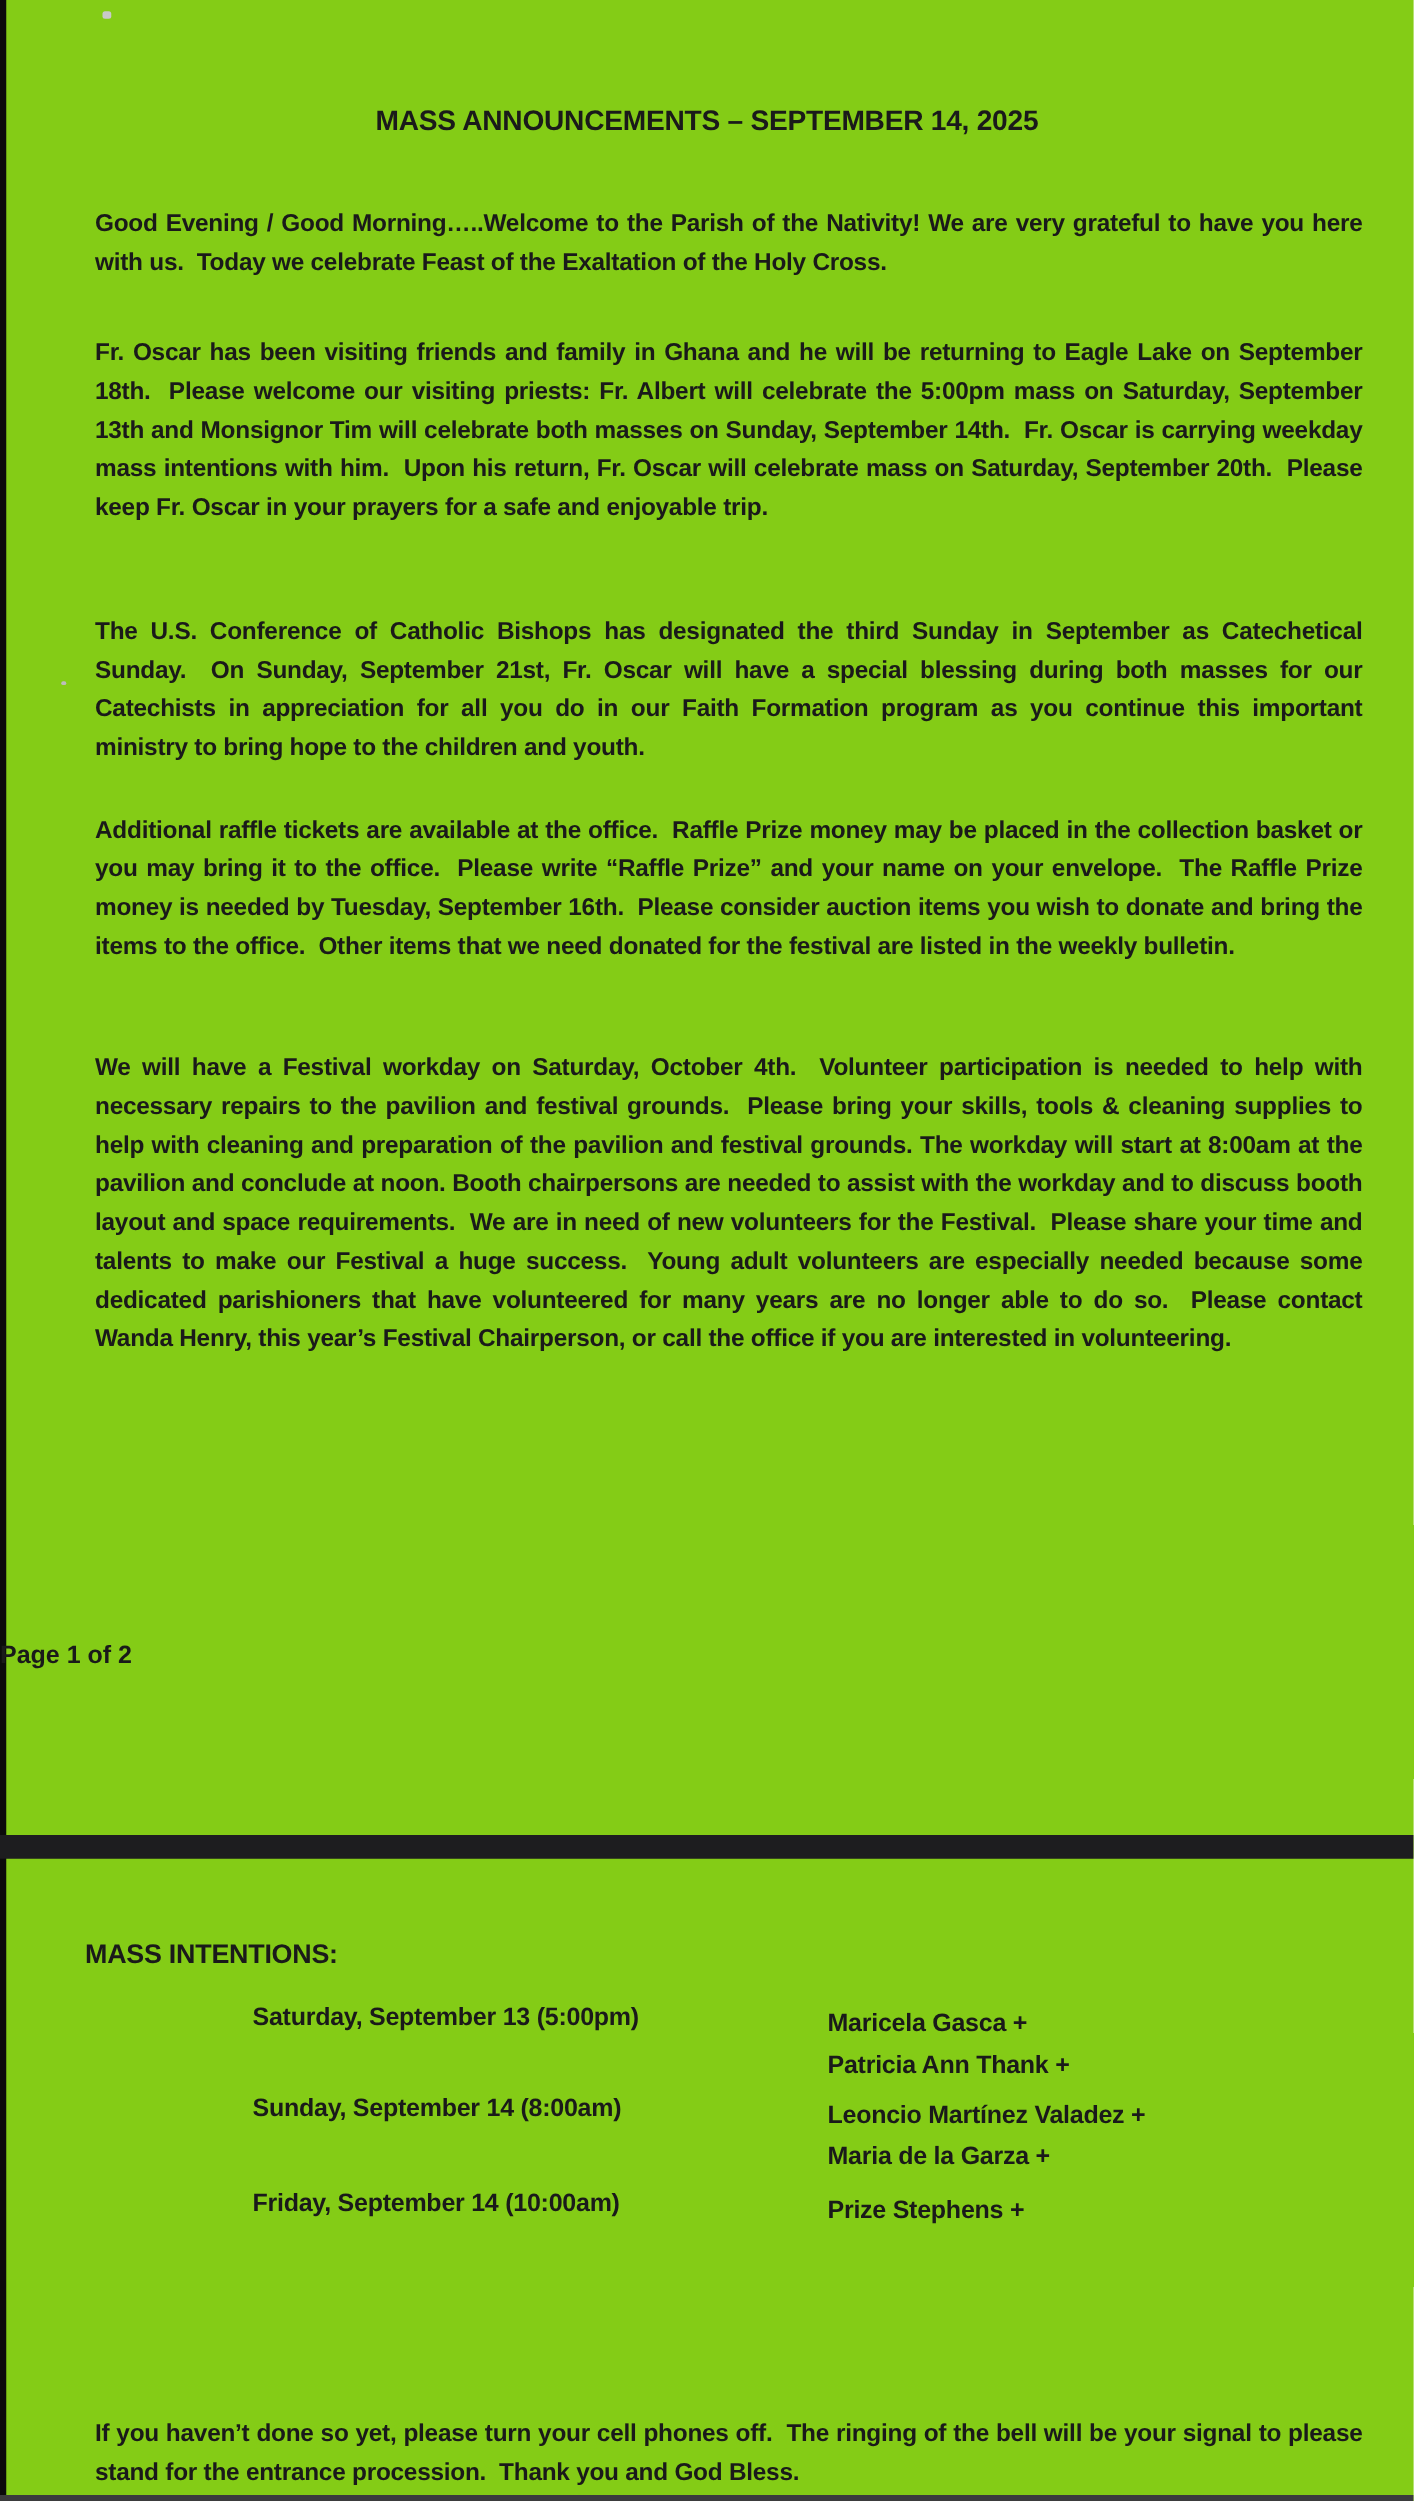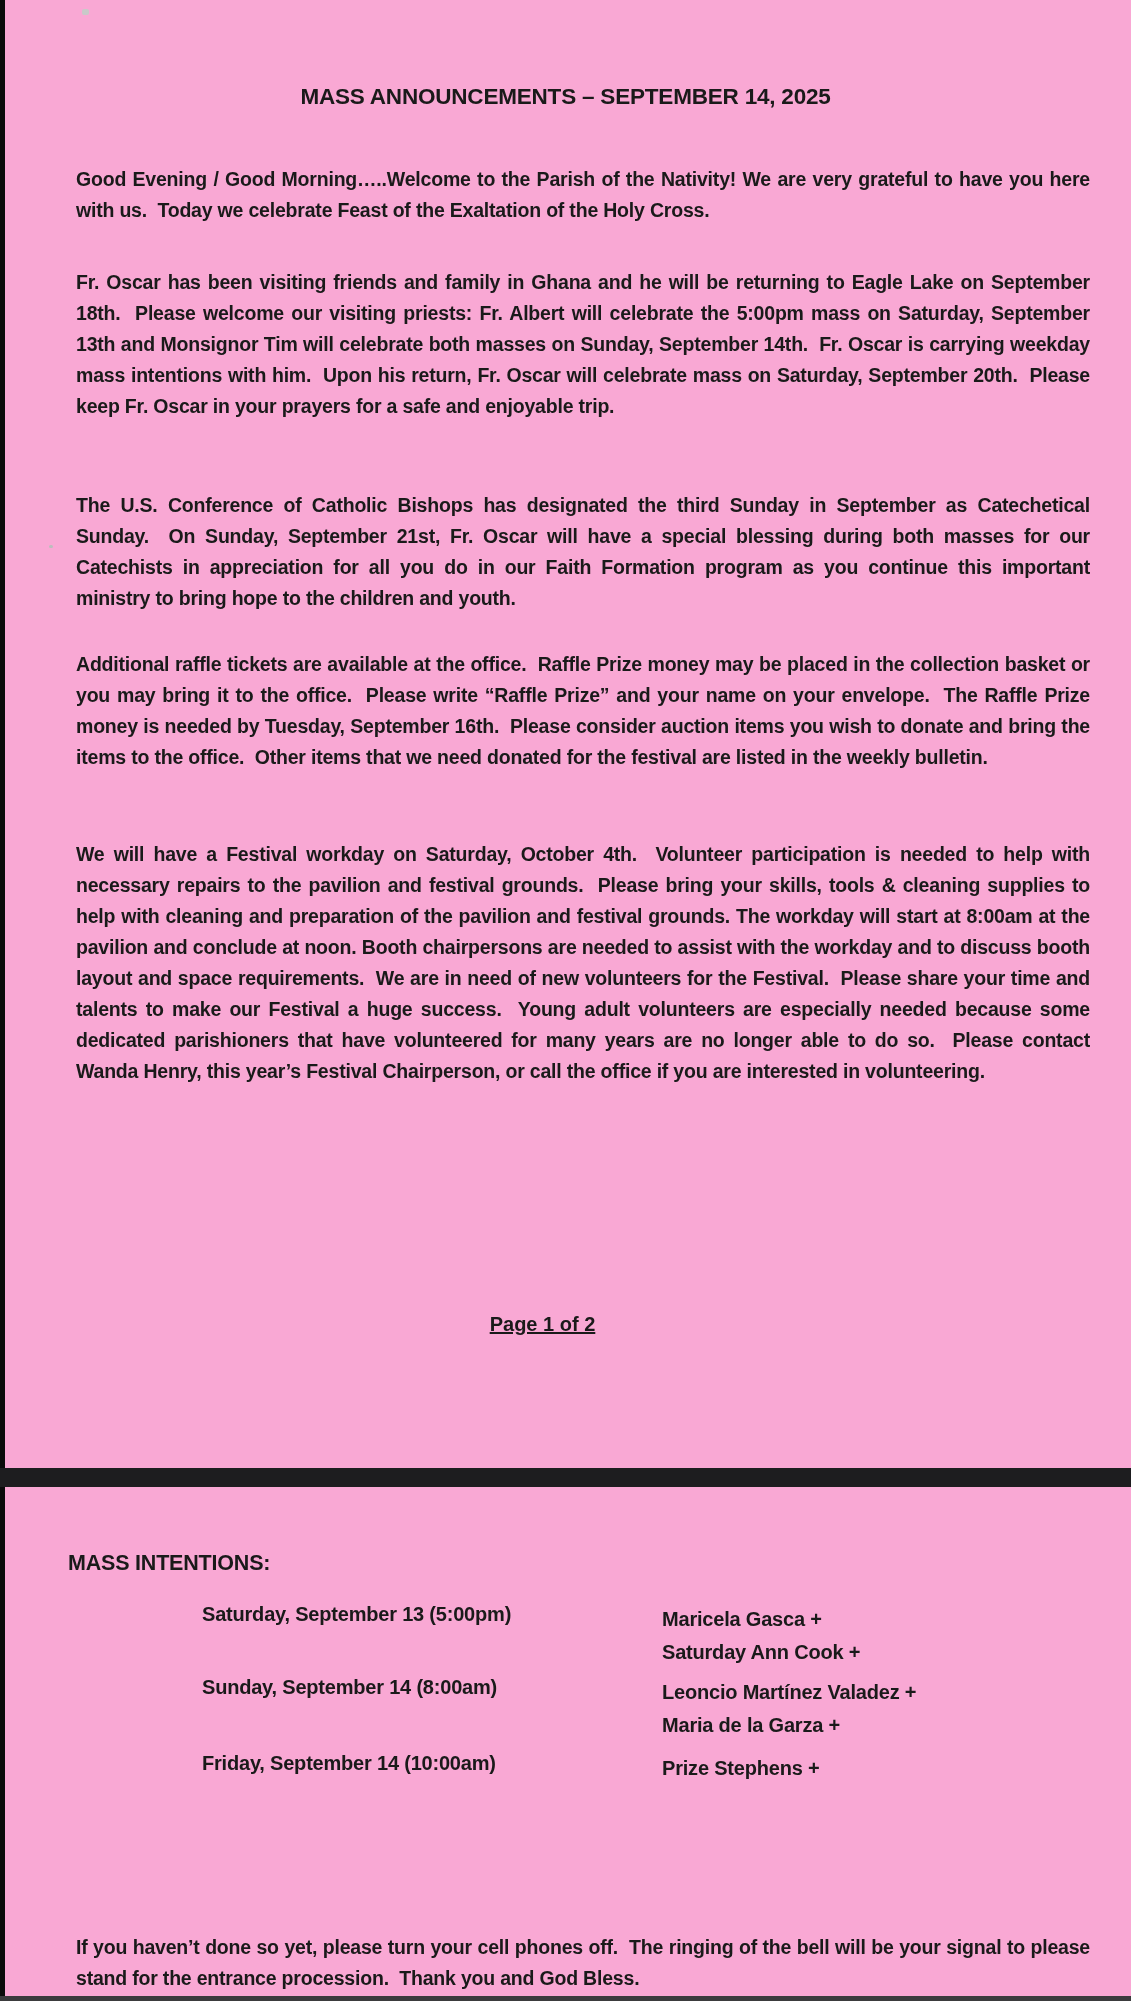--- a/index.html
+++ b/index.html
@@ -1,19 +1,19 @@
 <!DOCTYPE html>
 <html><head>
 <meta charset="utf-8">
 <style>
   html,body { margin:0; padding:0; background:#ffffff; }
   .page {
     position:relative;
     width:1131px; height:2001px;
-    background:#f9a8d4;
+    background:#84cc16;
     font-family:"Liberation Sans", sans-serif;
     font-weight:700;
     color:#1a1a1a;
     overflow:hidden;
   }
   .doc-title {
     position:absolute; top:84px; left:0; width:100%;
     text-align:center; font-size:22.5px; letter-spacing:-0.2px;
   }
   .para {
@@ -22,21 +22,21 @@
     text-align:justify; white-space:pre-wrap;
   }
   .para-1 { top:148px; }
   .para-2 { top:251px; }
   .para-3 { top:474px; }
   .para-4 { top:633px; }
   .para-5 { top:823px; }
   .closing-para { top:1916px; }
   .page-num {
     position:absolute; top:1313px; left:0; width:1085px;
-    text-align:center; font-size:20px;text-decoration:underline;
+    font-size:20px;
   }
   .divider-bar {
     position:absolute; top:1468px; left:0; width:100%; height:19px;
     background:#1d1d1f;
   }
   .mi-heading {
     position:absolute; top:1551px; left:68px; font-size:21.5px; letter-spacing:-0.2px;
   }
   .mi-row { position:absolute; left:0; width:100%; height:0; }
   .mi-row-1 { top:1603px; }
@@ -87,21 +87,21 @@
   <div class="page-num">Page 1 of 2</div>
 
   <div class="divider-bar"></div>
 
   <div class="mi-heading">MASS INTENTIONS:</div>
 
   <div class="mi-row mi-row-1">
     <div class="mi-schedule">Saturday, September 13 (5:00pm)</div>
     <div class="mi-names">
       <div>Maricela Gasca +</div>
-      <div>Saturday Ann Cook +</div>
+      <div>Patricia Ann Thank +</div>
     </div>
   </div>
 
   <div class="mi-row mi-row-2">
     <div class="mi-schedule">Sunday, September 14 (8:00am)</div>
     <div class="mi-names">
       <div>Leoncio Martínez Valadez +</div>
       <div>Maria de la Garza +</div>
     </div>
   </div>

